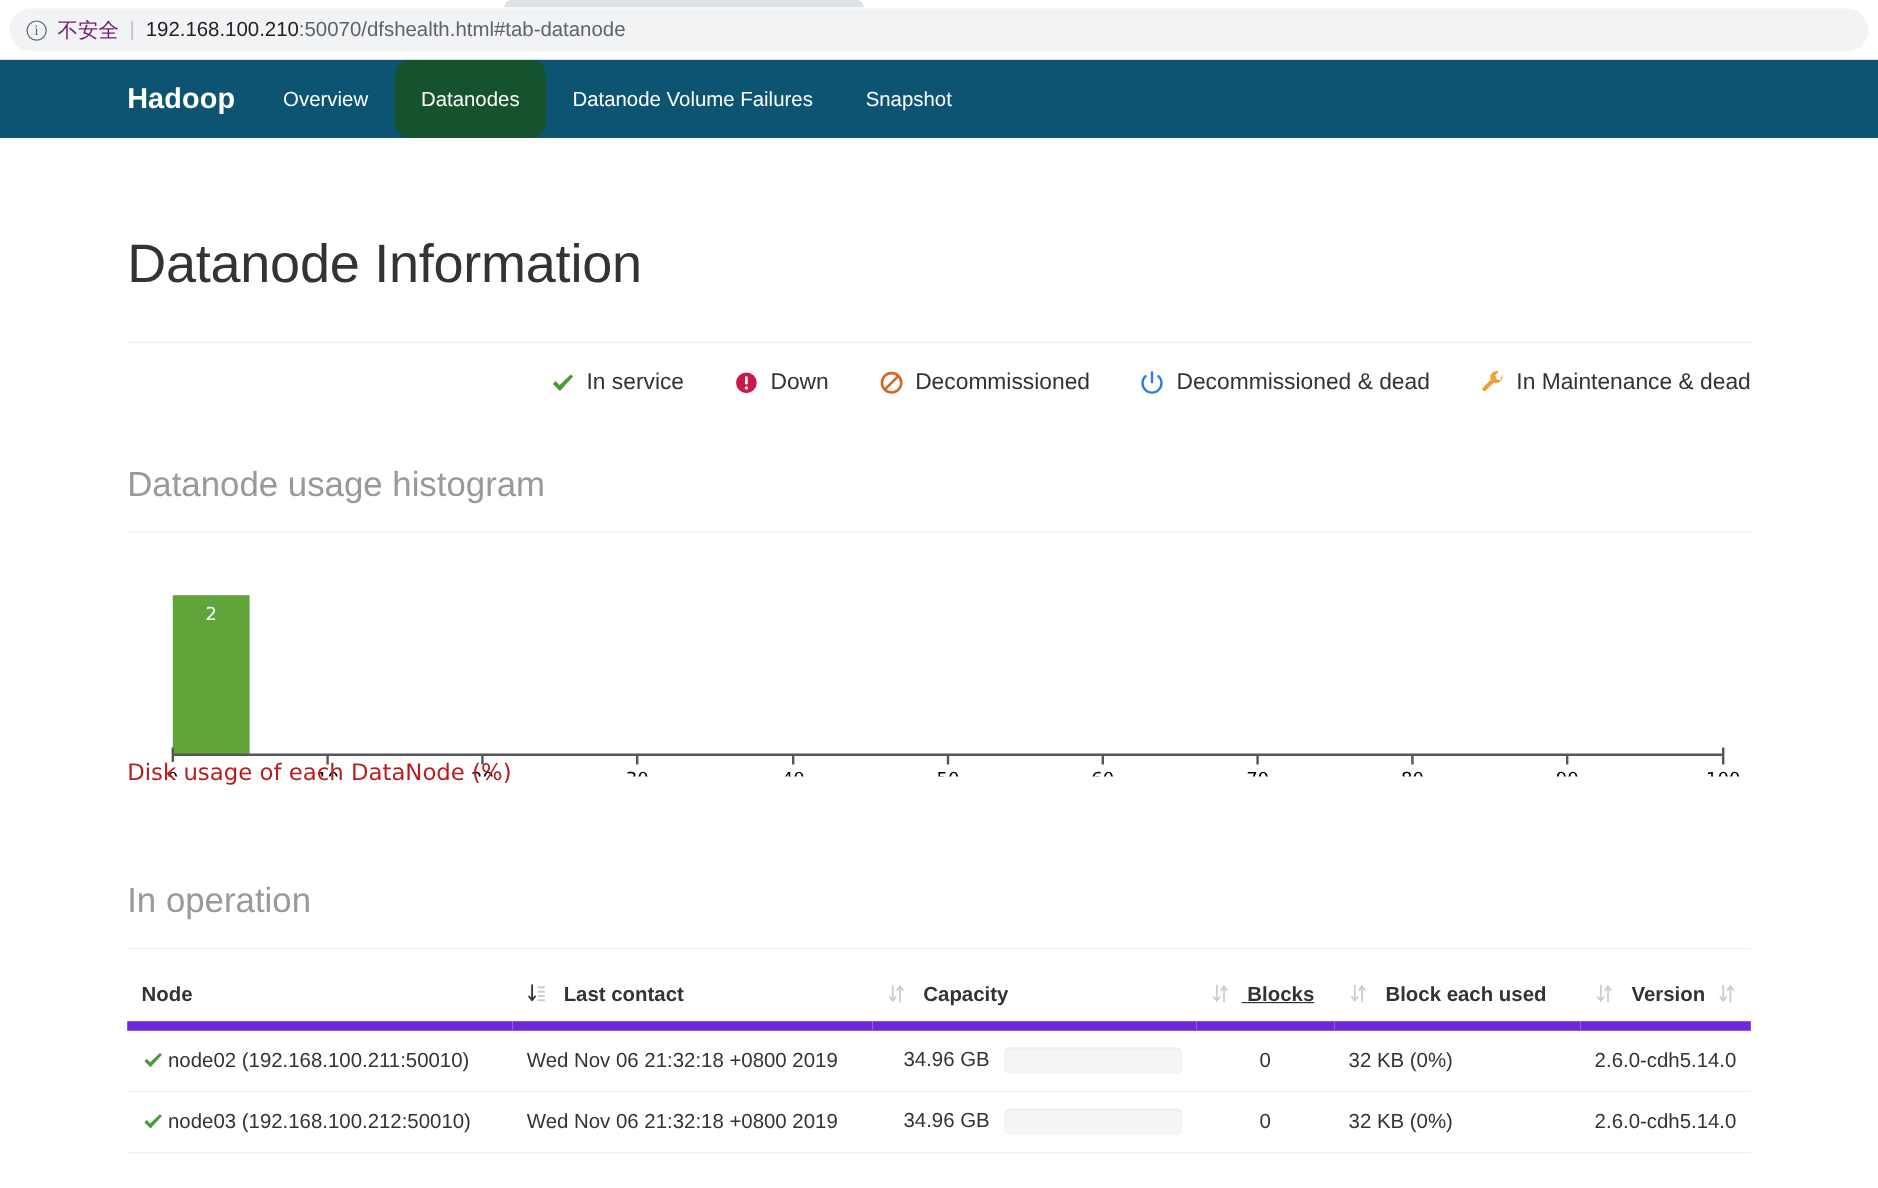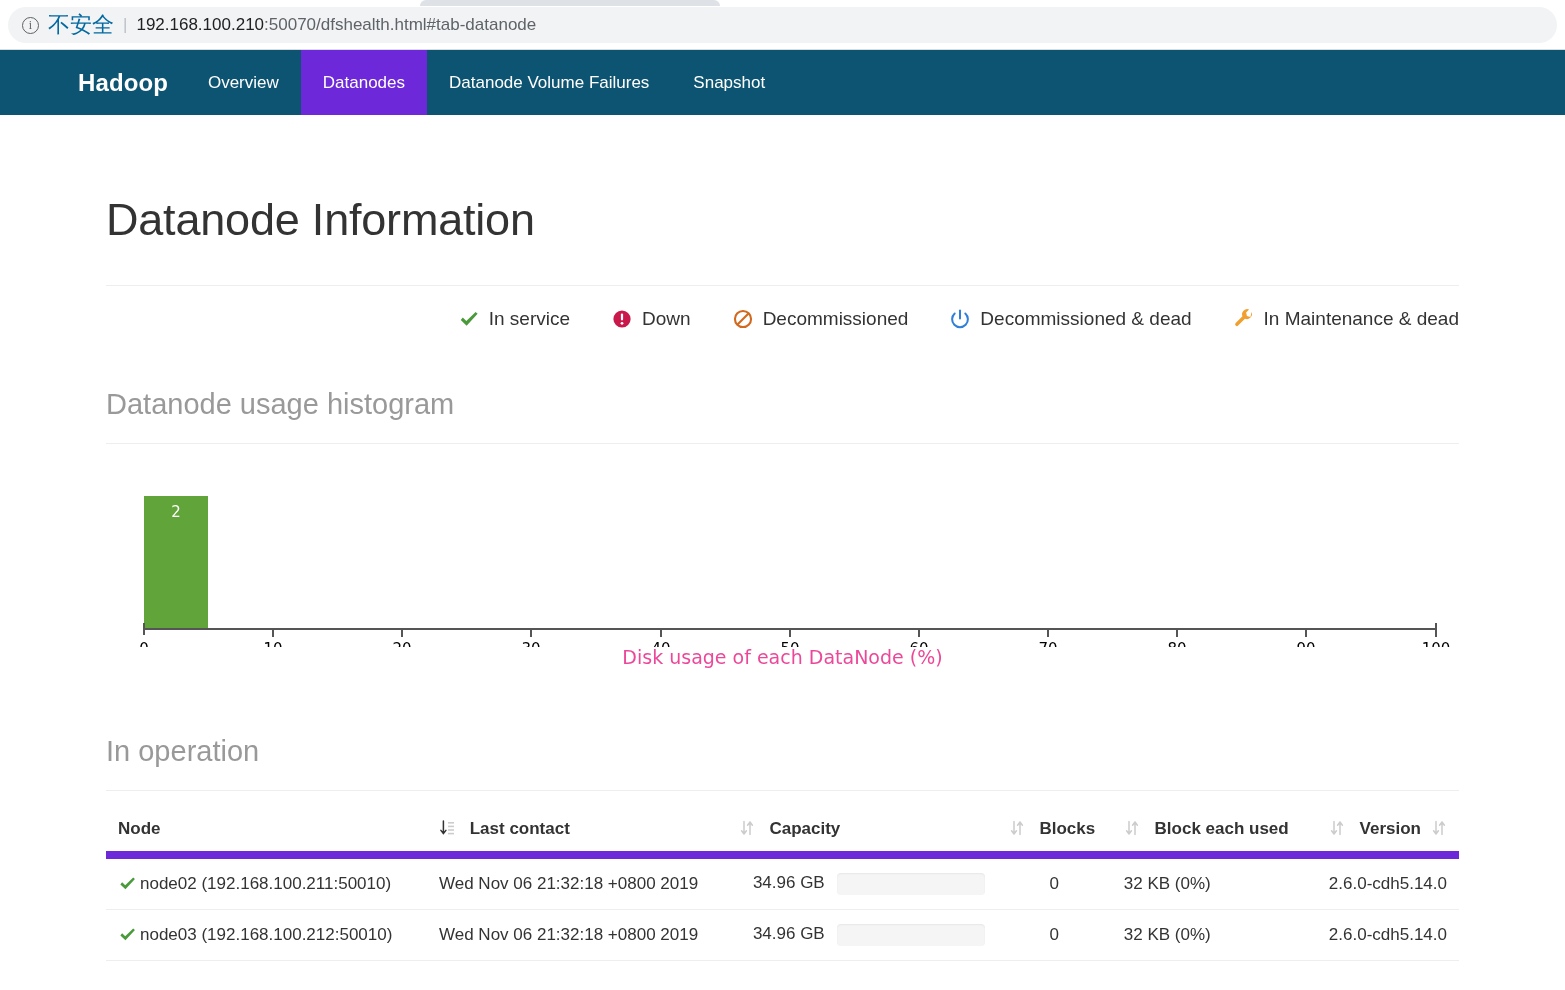--- a/index.html
+++ b/index.html
@@ -44,58 +44,58 @@
     align-items: center;
     justify-content: center;
     font-size: 12px;
     line-height: 1;
     color: #5f6368;
     font-family: "Liberation Serif", serif;
     flex: 0 0 auto;
   }
   .not-secure {
     margin-left: 9px;
-    color: #0369a1;
-    font-size: 22px;
+    color: #701a75;
+    font-size: 17px;
   }
   .url-sep {
     margin: 0 9px;
     color: #bdc1c6;
     font-weight: 300;
   }
   .url-host { color: #202124; }
   .url-rest { color: #5f6368; }
 
   
   .navbar {
     height: 65px;
     background: #0d5472;
     display: flex;
     align-items: stretch;
-    padding-left: 78px;
+    padding-left: 106px;
     color: #ffffff;
   }
   .brand {
     display: flex; align-items: center;
     font-size: 24px;
     font-weight: bold;
     padding: 0 18px 0 0;
     color: #ffffff;
     letter-spacing: 0.1px;
   }
   .nav-item {
     display: flex;
     align-items: center;
     padding: 0 22px;
     font-size: 17px;
     color: #ffffff;
     white-space: nowrap;
     cursor: pointer;
   }
-  .nav-item.active { background: #6d28d9; }
+  .nav-item.active { background: #14532d; border-radius: 13px; }
   .caret {
     display: inline-block;
     margin-left: 8px;
     width: 0; height: 0;
     border-left: 5px solid transparent;
     border-right: 5px solid transparent;
     border-top: 5px solid #ffffff;
   }
 
   
@@ -146,24 +146,24 @@
   
   .chart-wrap {
     position: relative;
     height: 215px;
     margin-top: 18px;
   }
   .chart-svg { display: block; }
   .chart-xlabel {
     position: absolute;
     left: 0; right: 0;
-    top: 184px;
-    text-align: center;
+    top: 171px;
+    text-align: left;
     font-size: 19px;
-    color: #ec4899;
+    color: #b91c1c;
     font-family: "DejaVu Sans", sans-serif;
   }
 
   
   .table-controls {
     display: flex;
     justify-content: space-between;
     align-items: center;
     margin-top: 36px;
   }
@@ -229,21 +229,21 @@
   }
   .sort-ico {
     display: inline-block;
     width: 16px; height: 18px;
     vertical-align: -3px;
     margin-right: 10px;
   }
   .th-node { width: 335px; }
   .th-contact { width: 310px; }
   .th-capacity { width: 215px; }
-  .th-blocks { width: 118px; }
+  .th-blocks { width: 118px; text-decoration: underline; }
   .th-bpu { width: 215px; }
   .th-version { width: auto; }
 
   .node-cell { display: flex; align-items: center; gap: 3px; }
   .cap-cell { display: flex; align-items: flex-start; gap: 12px; }
   .cap-num { width: 86px; text-align: right; }
   .progress {
     width: 148px; height: 22px;
     background: #f5f5f5;
     border-radius: 4px;

